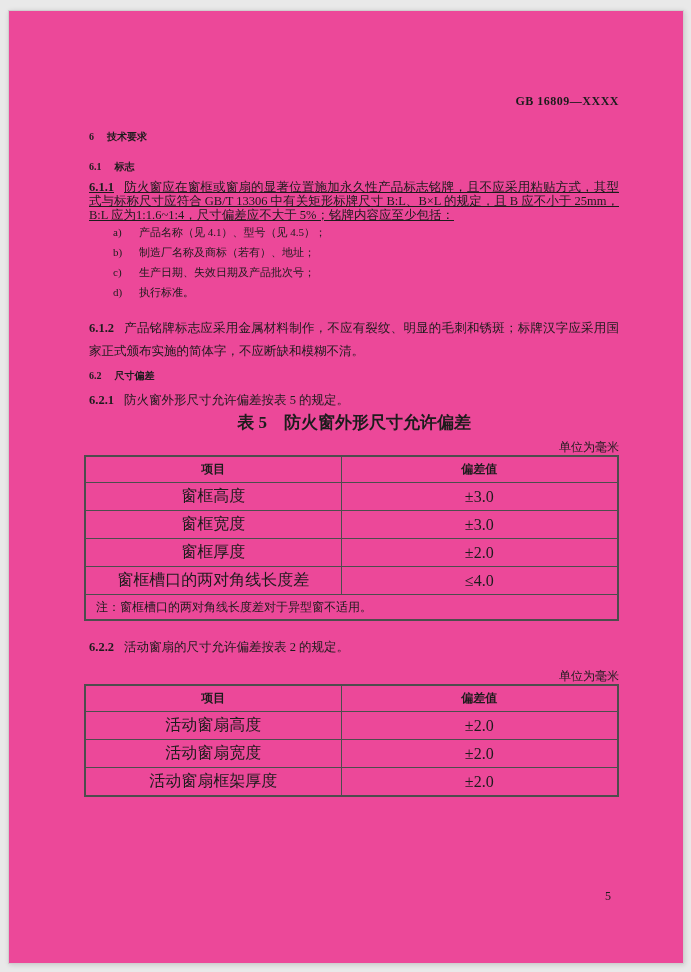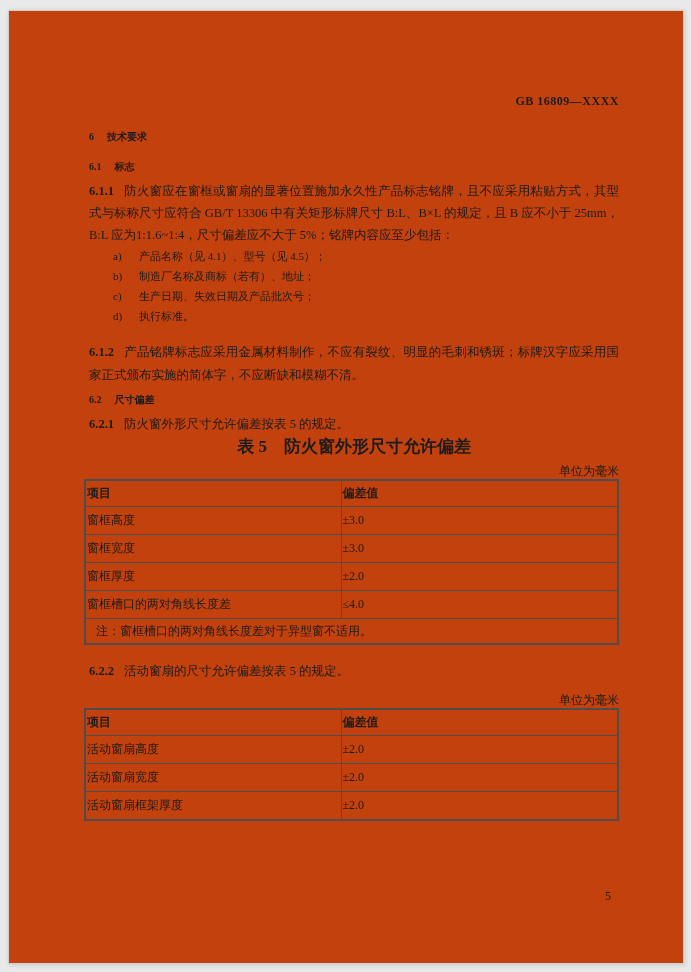--- a/index.html
+++ b/index.html
@@ -10,21 +10,21 @@
     background: #e9e9e9;
     font-family: "Liberation Serif", "DejaVu Serif", serif;
     color: #1c1c1c;
   }
   .page {
     position: absolute;
     left: 8px;
     top: 10px;
     width: 676px;
     height: 954px;
-    background: #c2410c;
+    background: #ec4899;
     border: 1px solid #cfcfcf;
     box-shadow: 1px 1px 5px rgba(0,0,0,0.14);
     box-sizing: border-box;
     padding: 83px 64px 0 80px;
   }
   .doc-header {
     font-size: 12px;
     font-weight: bold;
     text-align: right;
     line-height: 14px;
@@ -43,21 +43,21 @@
   .heading {
     margin: 0;
     font-size: 10px;
     font-weight: bold;
     line-height: 16px;
   }
   .heading .num { margin-right: 13px; }
   .p52  { margin-top: 16px; }
   .h6   { margin-top: 21px; }
   .h61  { margin-top: 14px; }
-  .p611 { margin-top: 5px; line-height: 22px; }
+  .p611 { margin-top: 5px; line-height: 14px; text-decoration: underline; }
   .list { margin-top: 0; }
   .list-item {
     font-size: 11px;
     line-height: 20px;
     padding-left: 24px;
   }
   .list-letter {
     display: inline-block;
     width: 26px;
   }
@@ -85,25 +85,26 @@
     margin-left: -5px;
     margin-top: 1px;
     table-layout: fixed;
   }
   table, th, td { border: 1px solid #4d4d4d; }
   table { border-width: 2px; }
   th {
     height: 23px;
     font-size: 12px;
     font-weight: bold;
-    text-align: left;
+    text-align: center;
   }
   td {
     height: 25px;
-    font-size: 12px;
+    font-size: 16px;
+    text-align: center;
   }
   .col-item { width: 256px; }
   .note-cell {
     height: 22px;
     text-align: left;
     padding-left: 10px;
     font-size: 12px;
   }
   .page-num {
     position: absolute;
@@ -168,21 +169,21 @@
     <tr>
       <td>窗框槽口的两对角线长度差</td>
       <td>≤4.0</td>
     </tr>
     <tr>
       <td class="note-cell" colspan="2">注：窗框槽口的两对角线长度差对于异型窗不适用。</td>
     </tr>
   </tbody>
     </table>
 
-  <p class="para p622"><span class="num">6.2.2</span><span>活动窗扇的尺寸允许偏差按表 5 的规定。</span></p>
+  <p class="para p622"><span class="num">6.2.2</span><span>活动窗扇的尺寸允许偏差按表 2 的规定。</span></p>
 
   <div class="unit-label u6">单位为毫米</div>
 
   <table>
     <colgroup>
         <col class="col-item">
         <col>
       </colgroup>
     <tbody>
         <tr>

